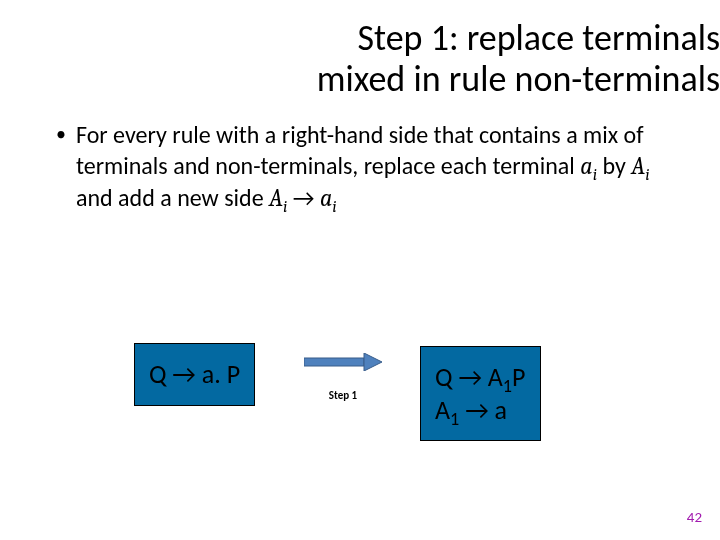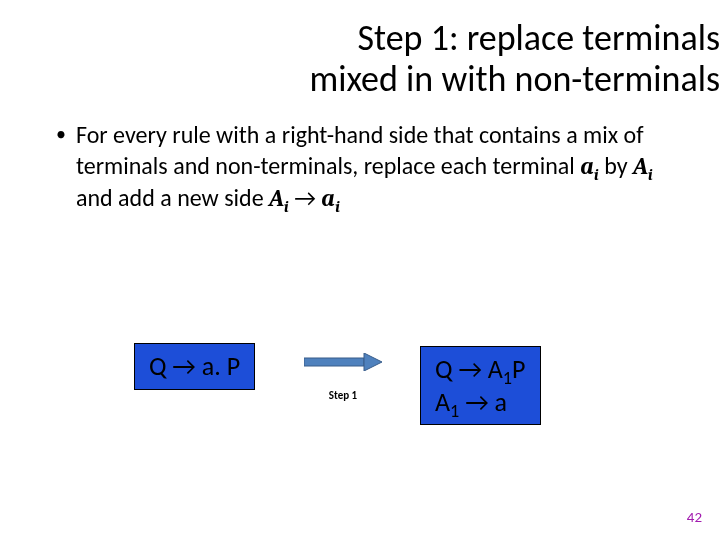--- a/index.html
+++ b/index.html
@@ -44,25 +44,25 @@
   .diagram {
     position: absolute;
     top: 335px;
     left: 0;
     width: 720px;
     height: 120px;
   }
   .box {
     position: absolute;
     border: 1.5px solid #000;
-    padding: 6px 14px;
+    padding: 14px 14px;
     font-size: 26px;
     line-height: 1.25;
     box-sizing: border-box;
-    background: #1d4ed8;
+    background: #0369a1;
   }
   .box-left {
     left: 134px;
     top: 8px;
   }
   .box-right {
     left: 420px;
     top: 0px;
     margin-top: 11px;
   }
@@ -82,29 +82,29 @@
     font-weight: 700;
     margin-top: 18px;
   }
   .pagenum {
     position: absolute;
     right: 18px;
     bottom: 14px;
     font-size: 15px;
     color: #a21caf;
   }
-  .math-i { font-style: italic; font-family: "Cambria Math", Cambria, "Times New Roman", serif; font-weight: bold; }
+  .math-i { font-style: italic; font-family: "Cambria Math", Cambria, "Times New Roman", serif; }
 </style>
 </head>
 <body>
 <div class="slide">
 
   <div class="title">
     <span>Step 1: replace terminals</span><br>
-    <span>mixed in with non-terminals</span>
+    <span>mixed in rule non-terminals</span>
   </div>
 
   <div class="body">
     <div class="bullet">
       <span class="dot">•</span>
       <span>
         <span>For every rule with a right-hand side that contains a mix of terminals and non-terminals, replace each terminal </span>
         <span class="math-i"><span>a</span><span class="sub">i</span></span>
         <span> by </span>
         <span class="math-i"><span>A</span><span class="sub">i</span></span>

